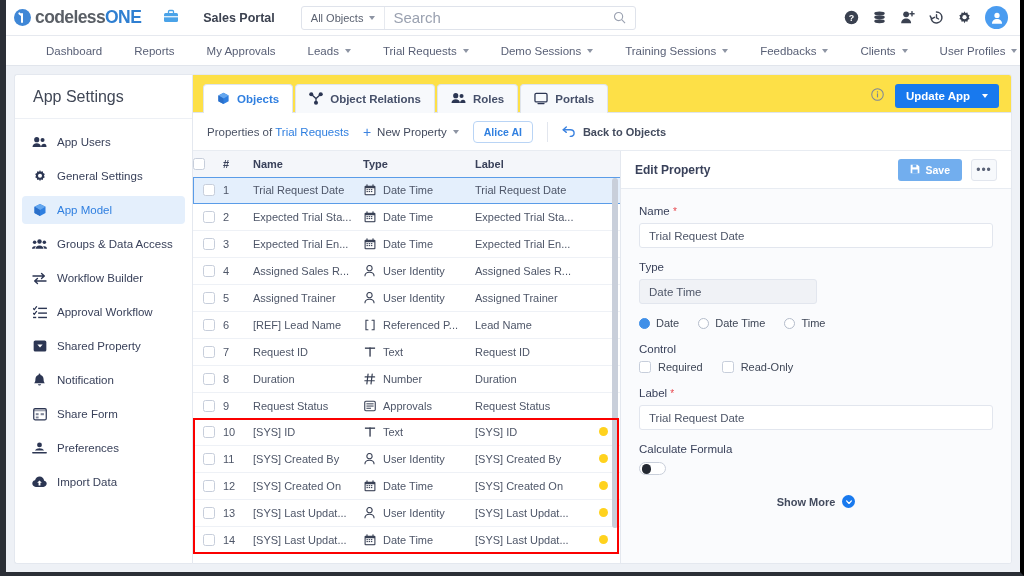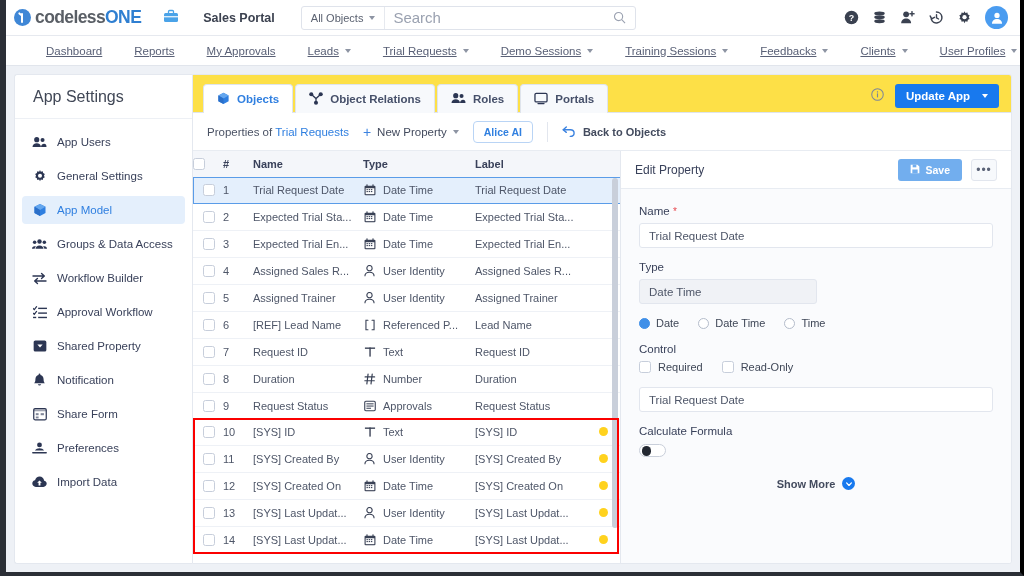--- a/index.html
+++ b/index.html
@@ -89,21 +89,20 @@
     height: 30px; background: #fff;
     display: flex; align-items: center;
     padding-left: 24px; gap: 0;
     border-bottom: 1px solid #e1e5ec;
   }
   .navitem {
     display: flex; align-items: center; gap: 6px;
     font-size: 11.5px; color: #596076;
     padding: 0 16px; height: 100%; cursor: pointer;
     white-space: nowrap;
-    text-decoration: underline;
   }
 
   
   .body {
     display: flex; height: calc(576px - 36px - 30px - 4px);
     background: #eef1f6;
     padding: 8px 8px 8px 8px;
     gap: 0;
   }
   .sidebar {
@@ -227,21 +226,21 @@
     pointer-events: none;
   }
 
   
   .editpane { flex: 1; background: #fafbfd; display: flex; flex-direction: column; overflow: hidden; }
   .ep-head {
     height: 38px; display: flex; align-items: center;
     padding: 0 14px; border-bottom: 1px solid #e8ecf2;
     background: #fff;
   }
-  .ep-title { font-size: 12px; font-weight: 400; color: #39415a; }
+  .ep-title { font-size: 12px; font-weight: 700; color: #39415a; }
   .ep-actions { margin-left: auto; display: flex; align-items: center; gap: 9px; }
   .btn-save {
     background: #72aeee; color: #fff; font-size: 10.5px; font-weight: 700;
     border-radius: 3px; height: 22px; padding: 0 12px;
     display: flex; align-items: center; gap: 5px; cursor: pointer;
   }
   .btn-more {
     width: 26px; height: 22px; border: 1px solid #e2e6ee; border-radius: 3px;
     background: #f7f9fc; color: #5b6377; font-size: 12px;
     display: flex; align-items: center; justify-content: center;
@@ -1018,20 +1017,24 @@
               <span class="check">
                 <span class="chk"></span>
                 <span>Required</span>
               </span>
               <span class="check">
                 <span class="chk"></span>
                 <span>Read-Only</span>
               </span>
             </div>
 
+            <div class="fl">
+              <span>Label</span>
+              <span class="req">*</span>
+            </div>
             <div class="inp">Trial Request Date</div>
 
             <div class="fl">Calculate Formula</div>
             <div class="toggle"></div>
 
             <div class="showmore">
               <span>Show More</span>
               <span class="circ-arrow">
                 <svg width="8" height="8" viewBox="0 0 10 10">
                     <path d="M2 3.6l3 3.2 3-3.2" stroke="#fff" stroke-width="1.6" fill="none" stroke-linecap="round" stroke-linejoin="round"></path>

